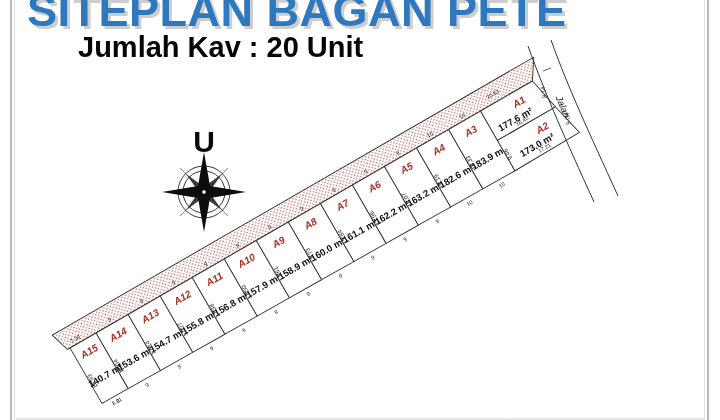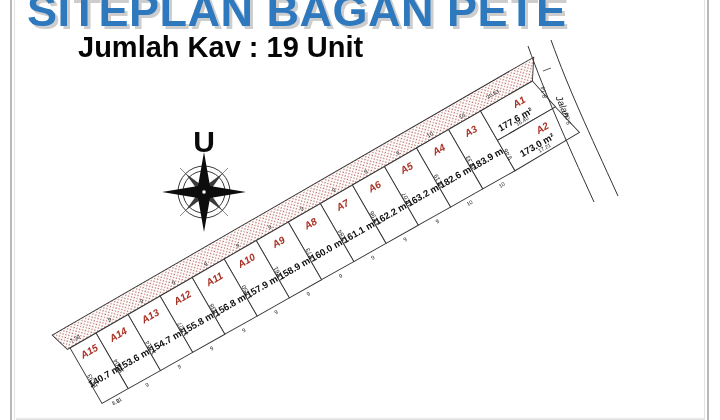--- a/index.html
+++ b/index.html
@@ -30,21 +30,21 @@
 </head>
 <body>
 
 <div class="page-edge" style="left:10px"></div>
 <div class="page-edge inner" style="left:13.5px"></div>
 <div class="page-edge" style="left:707px"></div>
 <div class="page-edge inner" style="left:704px"></div>
 <div class="page-bottom-shade"></div>
 
 <div class="title">SITEPLAN BAGAN PETE</div>
-<div class="subtitle">Jumlah Kav : 19 Unit</div>
+<div class="subtitle">Jumlah Kav : 20 Unit</div>
 
 <svg class="compass" width="92" height="118" viewBox="0 0 92 118">
   <text x="46" y="34" text-anchor="middle" font-size="30" font-weight="bold" fill="#0a0a0a">U</text>
   <g>
     <line x1="22" y1="50" x2="70" y2="98" stroke="#555" stroke-width="0.7"></line>
     <line x1="70" y1="50" x2="22" y2="98" stroke="#555" stroke-width="0.7"></line>
     <circle cx="46" cy="74" r="26" fill="none" stroke="#222" stroke-width="0.9"></circle>
     <circle cx="46" cy="74" r="21" fill="none" stroke="#222" stroke-width="0.9"></circle>
     <polygon points="46,69 64.4,55.6 51,74 64.4,92.4 46,79 27.6,92.4 41,74 27.6,55.6" fill="#3a3a3a"></polygon>
     <polygon points="46,34 52,68 88,74 52,80 46,114 40,80 4,74 40,68" fill="#0d0d0d"></polygon>

